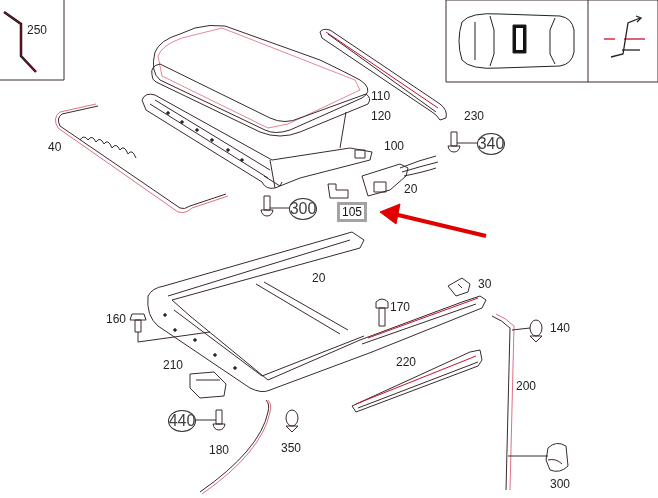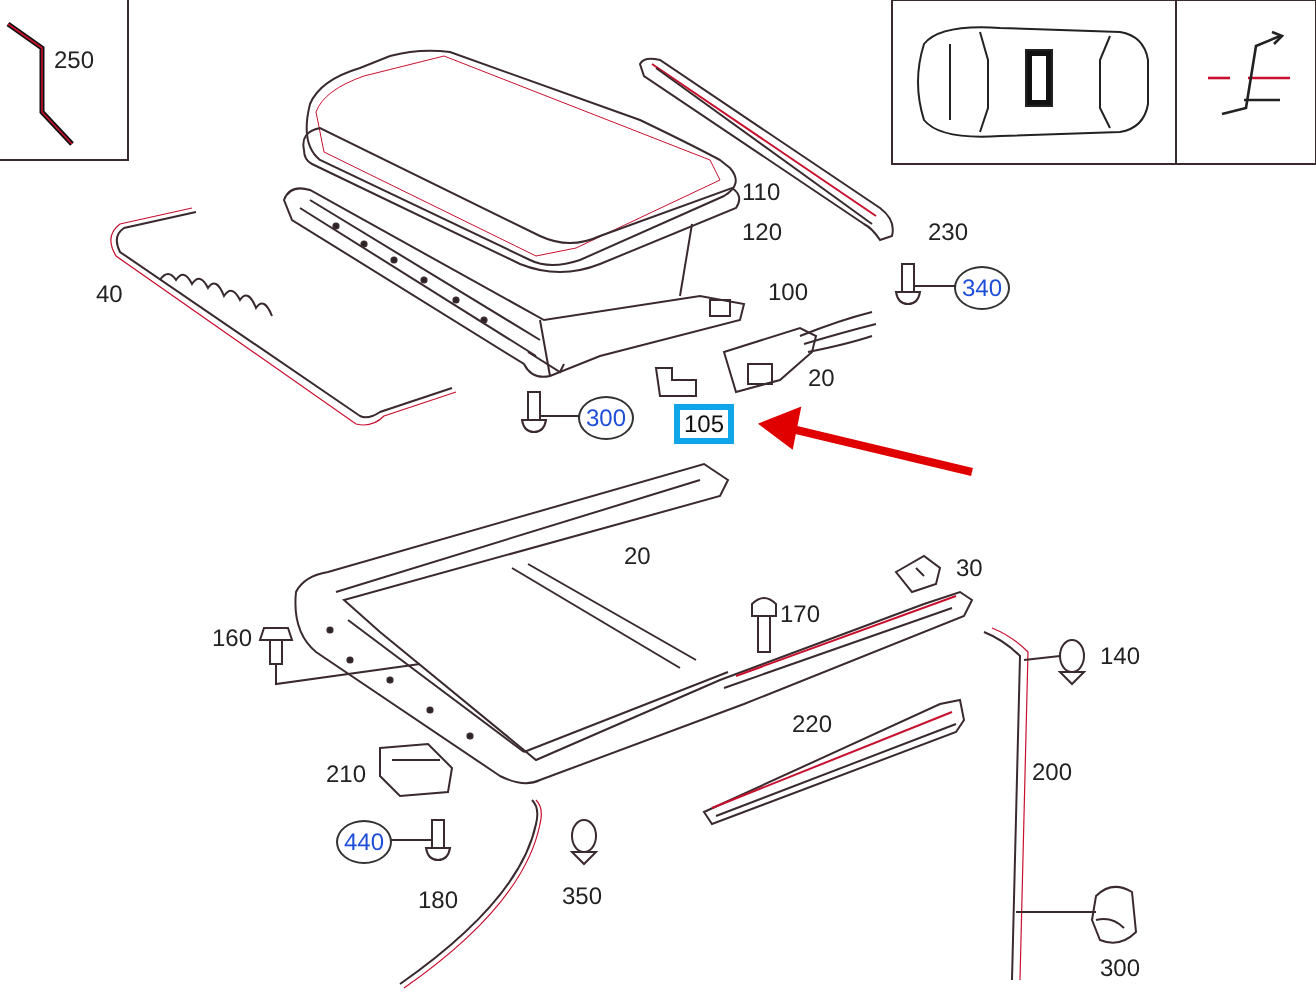--- a/index.html
+++ b/index.html
@@ -1,23 +1,23 @@
 <!DOCTYPE html>
 <html><head>
 <meta charset="utf-8">
 <style>
   html, body { margin: 0; padding: 0; background: #ffffff; }
   body { width: 658px; height: 498px; position: relative; overflow: hidden;
          font-family: "Liberation Sans", sans-serif; }
   .canvas { position: absolute; left: 0; top: 0; width: 640px; height: 498px; }
   .lbl { position: absolute; font-size: 12px; color: #222; line-height: 1; white-space: nowrap; }
   .circ { position: absolute; border: 1.2px solid #333; border-radius: 50%;
-          font-size: 12px; color: #1d4ed8; display: flex; align-items: center; justify-content: center;
+          font-size: 16px; color: #404040; display: flex; align-items: center; justify-content: center;
           width: 26px; height: 20px; background: #fff; }
-  .hl { position: absolute; border: 3px solid #0ea5e9; font-size: 12px; color: #111;
+  .hl { position: absolute; border: 3px solid #a3a3a3; font-size: 12px; color: #111;
         padding: 0 2px; line-height: 14px; background: #fff; }
   svg path, svg line, svg polyline, svg rect, svg ellipse, svg circle { vector-effect: non-scaling-stroke; }
 </style>
 </head>
 <body>
 
 <div class="canvas">
 
   <svg width="658" height="498" style="position:absolute;left:0;top:0">
     <g fill="none" stroke="#3a2a2e" stroke-width="1">
@@ -198,19 +198,19 @@
   <div class="lbl" style="left:48px;top:141px">40</div>
   <div class="lbl" style="left:404px;top:183px">20</div>
   <div class="circ" style="left:289px;top:198px">300</div>
   <div class="hl" style="left:337px;top:202px">105</div>
   <div class="lbl" style="left:312px;top:272px">20</div>
   <div class="lbl" style="left:478px;top:278px">30</div>
   <div class="lbl" style="left:106px;top:313px">160</div>
   <div class="lbl" style="left:390px;top:301px">170</div>
   <div class="lbl" style="left:550px;top:322px">140</div>
   <div class="lbl" style="left:396px;top:356px">220</div>
-  <div class="lbl" style="left:163px;top:381px">210</div>
+  <div class="lbl" style="left:163px;top:359px">210</div>
   <div class="lbl" style="left:516px;top:380px">200</div>
   <div class="circ" style="left:168px;top:410px">440</div>
   <div class="lbl" style="left:209px;top:444px">180</div>
   <div class="lbl" style="left:281px;top:442px">350</div>
   <div class="lbl" style="left:550px;top:478px">300</div>
 </div>
 
 </body></html>

